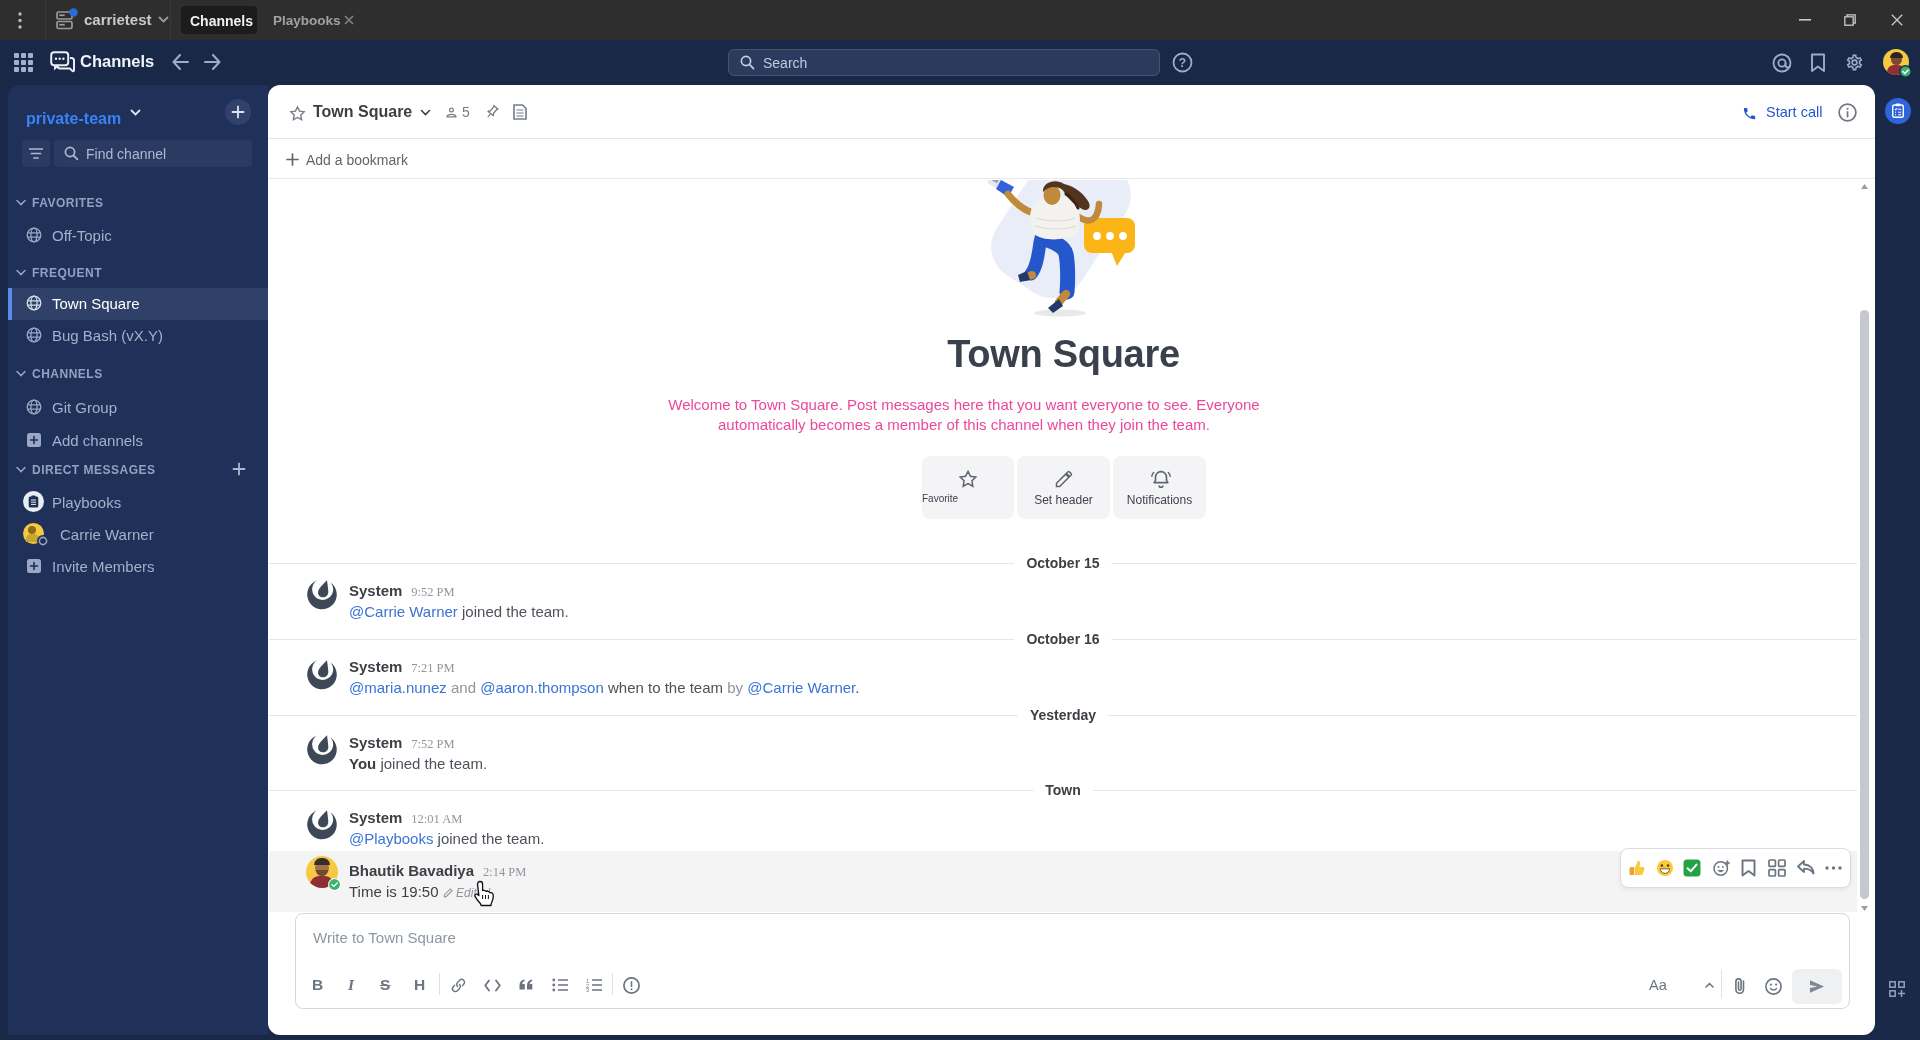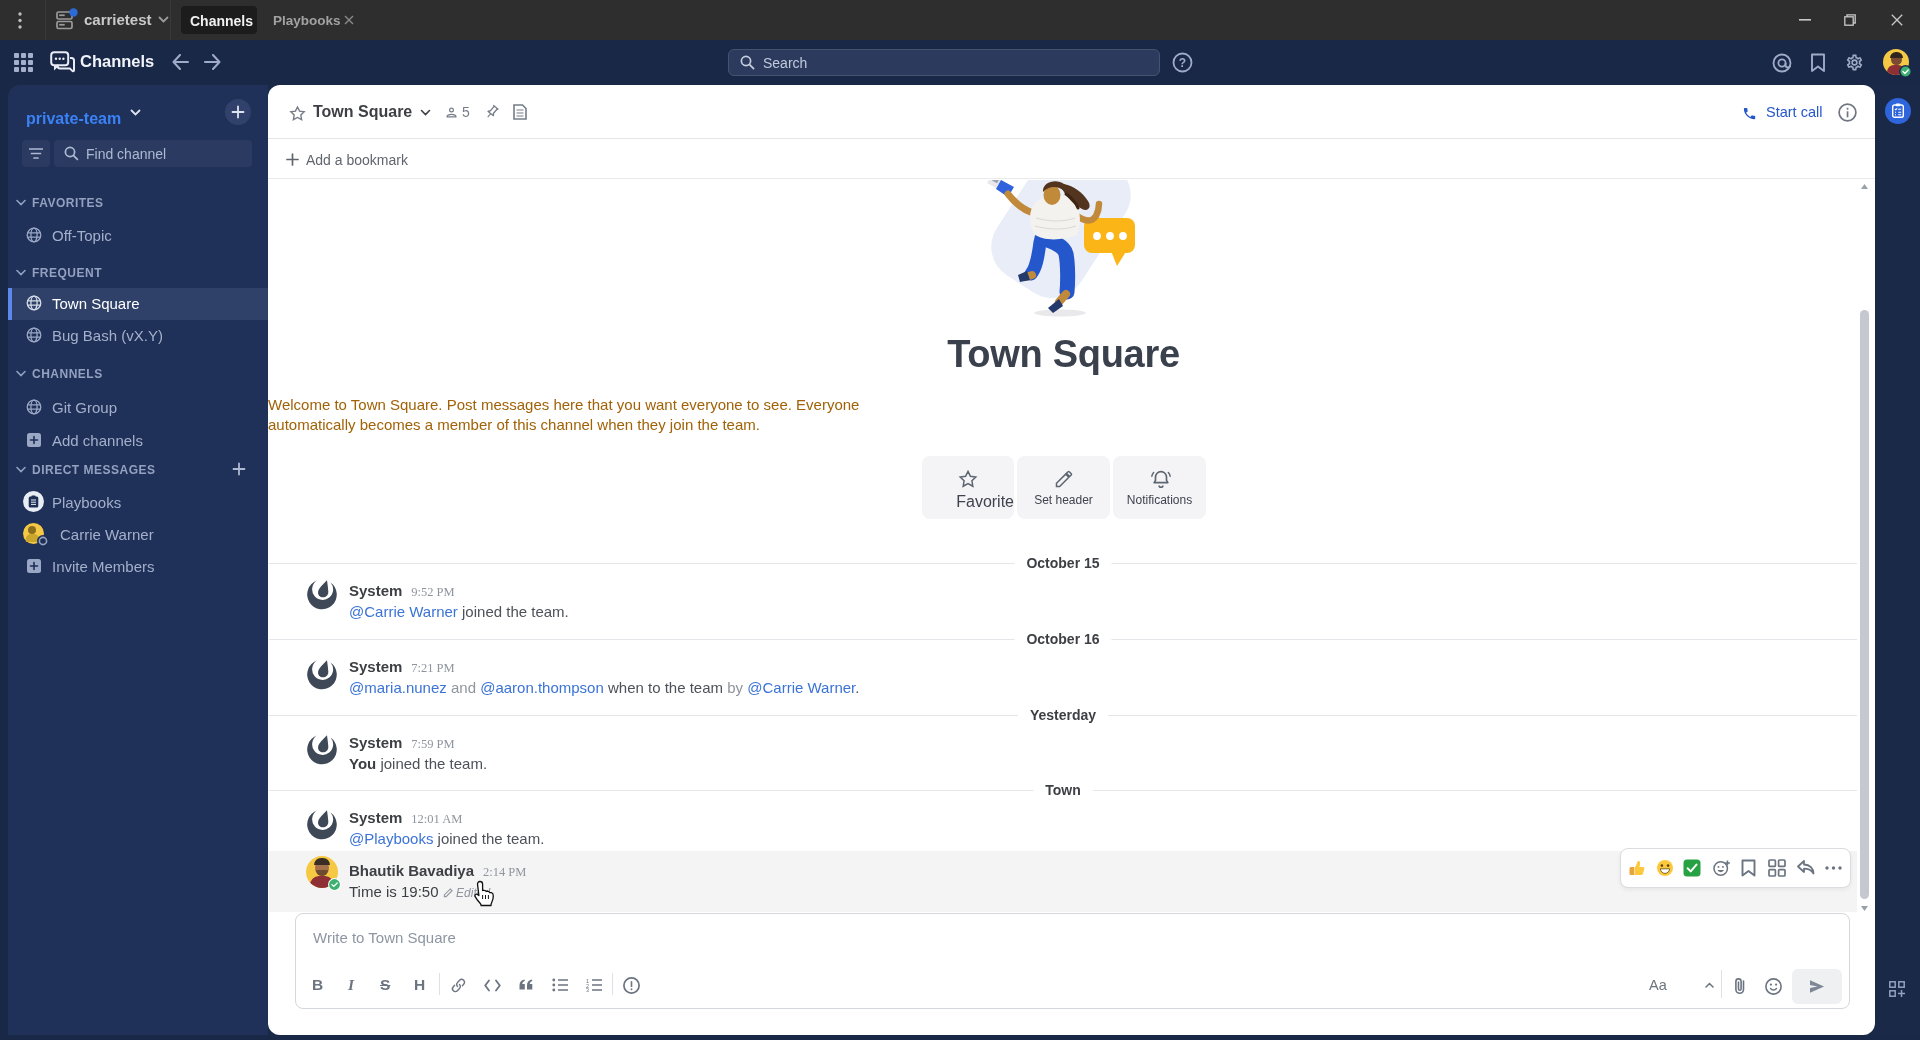--- a/index.html
+++ b/index.html
@@ -329,29 +329,29 @@
 
     <path d="M55 33 C 65 24, 88 24, 96 32 C 101 42, 101 56, 97 65 C 82 71, 62 71, 54 64 C 48 52, 49 40, 55 33 Z" fill="#f4f2ee"></path>
     <path d="M56 48 C 70 52, 84 52, 95 48 M55 56 C 70 60, 84 60, 96 56" stroke="#ddd9d2" stroke-width="1" fill="none"></path>
 
     <ellipse cx="72" cy="25" rx="8.5" ry="10" fill="#c08a3a"></ellipse>
     <path d="M63 22 C 62 12, 76 8, 84 14 C 88 17, 88 22, 86 25 C 83 16, 70 14, 63 22 Z" fill="#53351f"></path>
     <path d="M84 14 C 94 16, 102 22, 108 31 C 112 37, 108 42, 102 39 C 94 35, 88 28, 84 22 C 82 18, 82 15, 84 14 Z" fill="#53351f"></path>
     <path d="M86 24 C 92 28, 96 33, 98 38" stroke="#3d2413" stroke-width="3" fill="none" stroke-linecap="round"></path>
   </svg>
   <div class="abs" style="left:0;top:248px;width:1591px;text-align:center;font-size:38px;font-weight:bold;color:#3a414d;letter-spacing:-0.3px;">Town Square</div>
-  <div class="abs" style="left:0;top:310px;width:1392px;text-align:left;font-size:15px;line-height:20px;color:#a16207;">Welcome to Town Square. Post messages here that you want everyone to see. Everyone<br>automatically becomes a member of this channel when they join the team.</div>
+  <div class="abs" style="left:0;top:310px;width:1392px;text-align:center;font-size:15px;line-height:20px;color:#ec4899;">Welcome to Town Square. Post messages here that you want everyone to see. Everyone<br>automatically becomes a member of this channel when they join the team.</div>
 
   <div class="abs" style="left:654px;top:371px;width:92px;height:63px;background:#f4f4f6;border-radius:8px;"></div>
   <div class="abs" style="left:749px;top:371px;width:93px;height:63px;background:#f4f4f6;border-radius:8px;"></div>
   <div class="abs" style="left:845px;top:371px;width:93px;height:63px;background:#f4f4f6;border-radius:8px;"></div>
   <svg class="abs" style="left:690px;top:384px;" width="20" height="20" viewBox="0 0 24 24">
       <path d="M12 2.8 L14.9 8.7 L21.4 9.6 L16.7 14.2 L17.8 20.7 L12 17.6 L6.2 20.7 L7.3 14.2 L2.6 9.6 L9.1 8.7 Z" fill="none" stroke="#5d6570" stroke-width="1.8"></path>
     </svg>
-  <div class="abs" style="left:654px;top:408px;width:92px;text-align:right;font-size:16px;color:#3f4350;">Favorite</div>
+  <div class="abs" style="left:654px;top:408px;width:92px;text-align:left;font-size:10px;color:#3f4350;">Favorite</div>
   <svg class="abs" style="left:786px;top:384px;" width="20" height="20" viewBox="0 0 24 24">
       <path d="M3 17.2 V21 H6.8 L17.8 10 L14 6.2 Z M20.7 7.1 a1 1 0 0 0 0-1.4 L18.3 3.3 a1 1 0 0 0-1.4 0 L15 5.2 L18.8 9 Z" fill="none" stroke="#5d6570" stroke-width="1.8"></path>
     </svg>
   <div class="abs" style="left:749px;top:408px;width:93px;text-align:center;font-size:12px;color:#3f4350;">Set header</div>
   <svg class="abs" style="left:882px;top:383px;" width="22" height="22" viewBox="0 0 24 24">
       <path d="M12 4 a6 6 0 0 1 6 6 v3.5 l1.5 2.5 H4.5 L6 13.5 V10 a6 6 0 0 1 6-6 Z" fill="none" stroke="#5d6570" stroke-width="1.8" stroke-linejoin="round"></path>
       <path d="M10 19 a2 2 0 0 0 4 0" fill="none" stroke="#5d6570" stroke-width="1.8"></path>
       <path d="M4 5 C 2.8 6.2 2.2 7.5 2 9 M20 5 C 21.2 6.2 21.8 7.5 22 9" fill="none" stroke="#5d6570" stroke-width="1.6" stroke-linecap="round"></path>
     </svg>
   <div class="abs" style="left:845px;top:408px;width:93px;text-align:center;font-size:12px;color:#3f4350;">Notifications</div>
@@ -376,21 +376,21 @@
       <path d="M10.9 2.6 A14.8 14.8 0 1 0 24.5 4.4 A10.5 10.5 0 1 1 10.9 2.6 Z" fill="#3e4857"></path>
       <path d="M21 2.2 C 17 6.5 13 9.8 12.2 13.2 C 11.4 16.8 13.8 19.3 17 19.3 C 20.2 19.3 22.6 16.8 22.3 13.2 C 22 9.5 21.5 6 21 2.2 Z" fill="#3e4857"></path>
     </svg>
   <div class="abs" style="left:81px;top:573px;"><span class="mname">System</span>&nbsp;&nbsp;<span class="mtime">7:21 PM</span></div>
   <div class="abs mbody" style="left:81px;top:594px;"><span class="mention">@maria.nunez</span> <span class="gr">and</span> <span class="mention">@aaron.thompson</span> <span class="gr2">when to the team</span> <span class="gr">by</span> <span class="mention">@Carrie Warner</span><span class="gr2">.</span></div>
 
   <svg class="abs mmlogo" style="left:38px;top:648px;" width="32" height="32" viewBox="0 0 32 32">
       <path d="M10.9 2.6 A14.8 14.8 0 1 0 24.5 4.4 A10.5 10.5 0 1 1 10.9 2.6 Z" fill="#3e4857"></path>
       <path d="M21 2.2 C 17 6.5 13 9.8 12.2 13.2 C 11.4 16.8 13.8 19.3 17 19.3 C 20.2 19.3 22.6 16.8 22.3 13.2 C 22 9.5 21.5 6 21 2.2 Z" fill="#3e4857"></path>
     </svg>
-  <div class="abs" style="left:81px;top:649px;"><span class="mname">System</span>&nbsp;&nbsp;<span class="mtime">7:59 PM</span></div>
+  <div class="abs" style="left:81px;top:649px;"><span class="mname">System</span>&nbsp;&nbsp;<span class="mtime">7:52 PM</span></div>
   <div class="abs mbody" style="left:81px;top:670px;"><b style="color:#3d3f44;">You</b> <span class="gr2">joined the team.</span></div>
 
   <svg class="abs mmlogo" style="left:38px;top:723px;" width="32" height="32" viewBox="0 0 32 32">
       <path d="M10.9 2.6 A14.8 14.8 0 1 0 24.5 4.4 A10.5 10.5 0 1 1 10.9 2.6 Z" fill="#3e4857"></path>
       <path d="M21 2.2 C 17 6.5 13 9.8 12.2 13.2 C 11.4 16.8 13.8 19.3 17 19.3 C 20.2 19.3 22.6 16.8 22.3 13.2 C 22 9.5 21.5 6 21 2.2 Z" fill="#3e4857"></path>
     </svg>
   <div class="abs" style="left:81px;top:724px;"><span class="mname">System</span>&nbsp;&nbsp;<span class="mtime">12:01 AM</span></div>
   <div class="abs mbody" style="left:81px;top:745px;"><span class="mention">@Playbooks</span> <span class="gr2">joined the team.</span></div>
 
   <div class="abs" style="left:1px;top:766px;width:1588px;height:61px;background:#f4f4f5;"></div>

